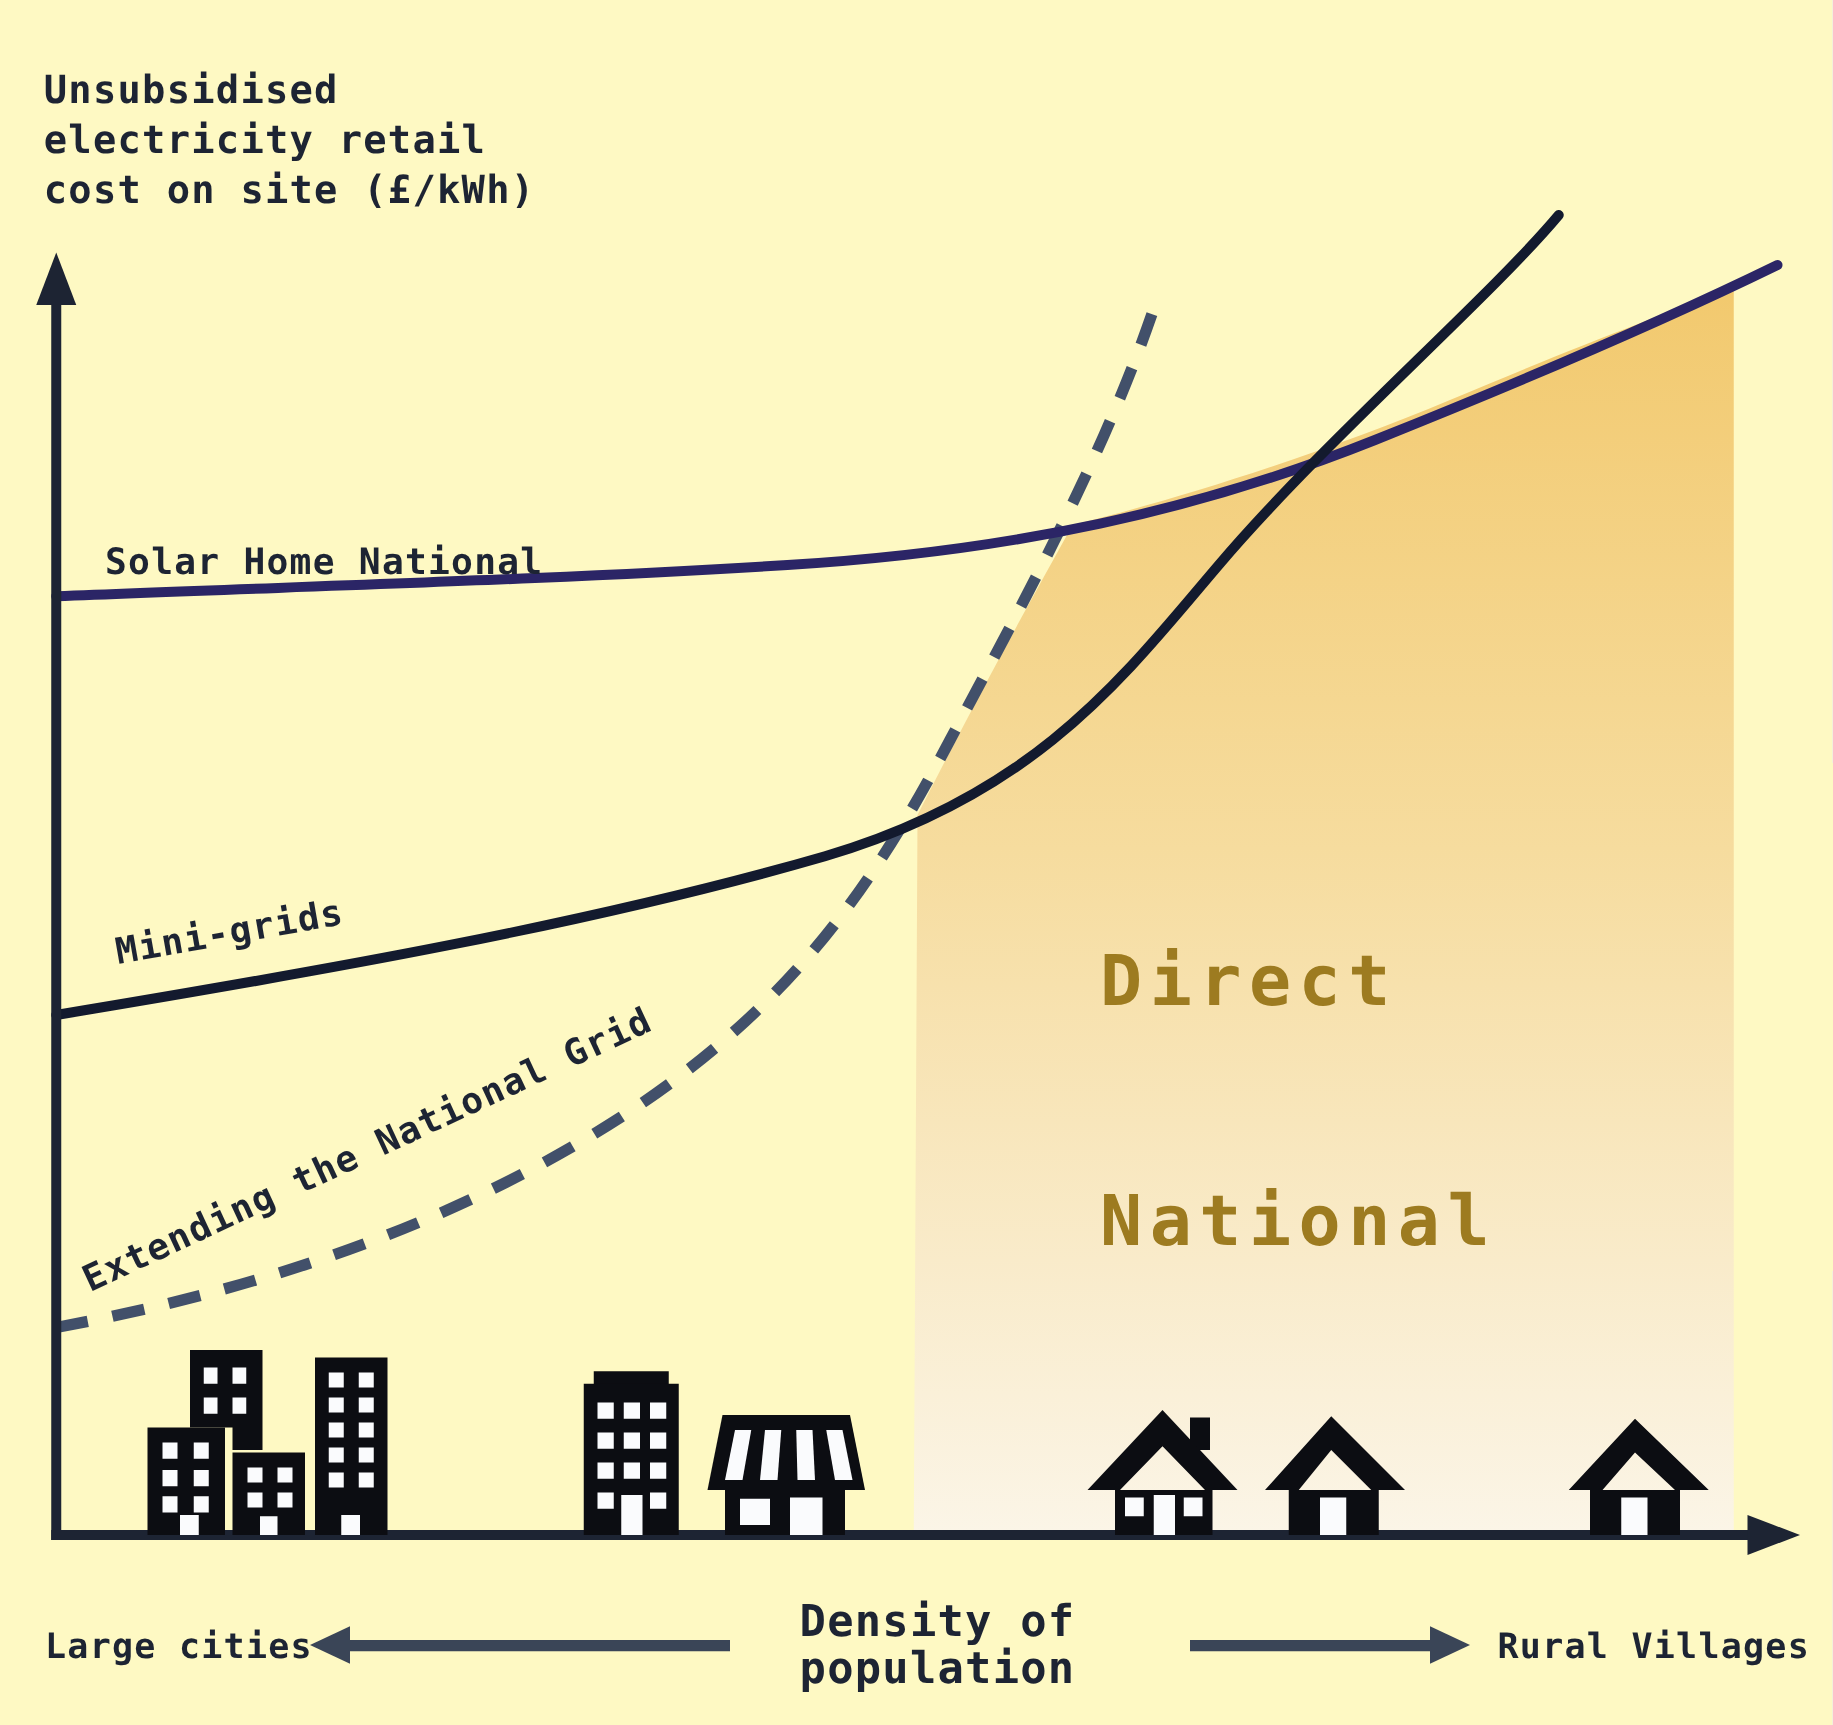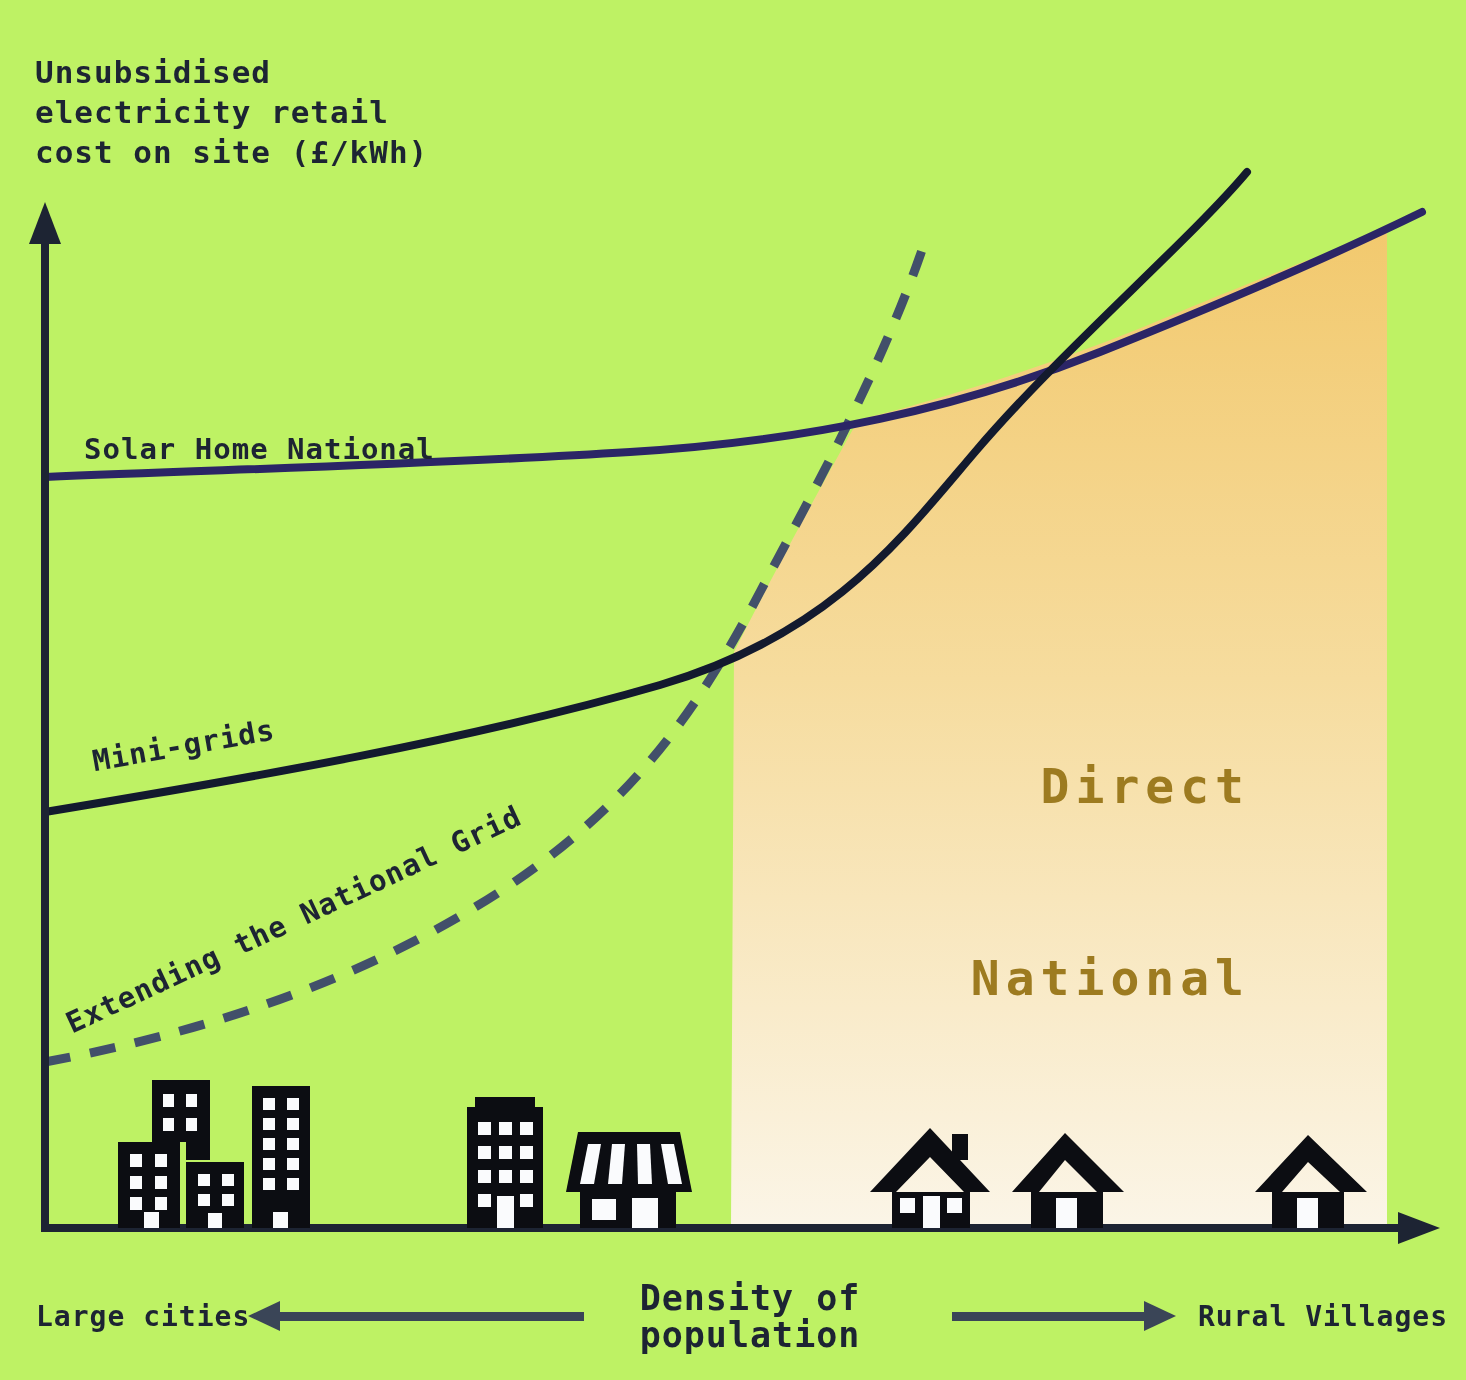--- a/index.html
+++ b/index.html
@@ -1,41 +1,41 @@
 <!DOCTYPE html>
 <html><head>
 <meta charset="utf-8">
 <style>
   html, body { margin: 0; padding: 0; background: #e9eaef; }
   .canvas {
     position: relative;
     width: 1466px;
     height: 1380px;
-    background: #bef264;
+    background: #fef9c3;
     overflow: hidden;
     font-family: "DejaVu Sans Mono", "Liberation Mono", monospace;
     color: #1d2433;
   }
   svg.layer { position: absolute; left: 0; top: 0; }
   .lbl {
     position: absolute;
     font-weight: bold;
     white-space: pre-line;
     letter-spacing: 1px;
     line-height: 1.32;
   }
   .title { left: 35px; top: 52px; font-size: 31px; line-height: 40px; }
   .solar-label { left: 84px; top: 430px; font-size: 29px; }
   .mini-label  { left: 96px; top: 742px; font-size: 29px;
                  transform: rotate(-10deg); transform-origin: left bottom; }
   .grid-label  { left: 76px; top: 1004px; font-size: 29px;
                  transform: rotate(-25deg); transform-origin: left bottom; }
   .direct-label {
     left: 880px; top: 642px; width: 370px;
-    text-align: right; font-size: 48px; line-height: 96px;
+    text-align: left; font-size: 56px; line-height: 96px;
     letter-spacing: 6px; font-weight: bold;
   }
   .foot-left   { left: 36px;   top: 1299px; font-size: 28px; }
   .foot-center { left: 630px;  top: 1280px; width: 240px; text-align: center;
                  font-size: 35px; line-height: 37px; }
   .foot-right  { left: 1198px; top: 1299px; font-size: 28px; }
 </style>
 </head>
 <body>
 

